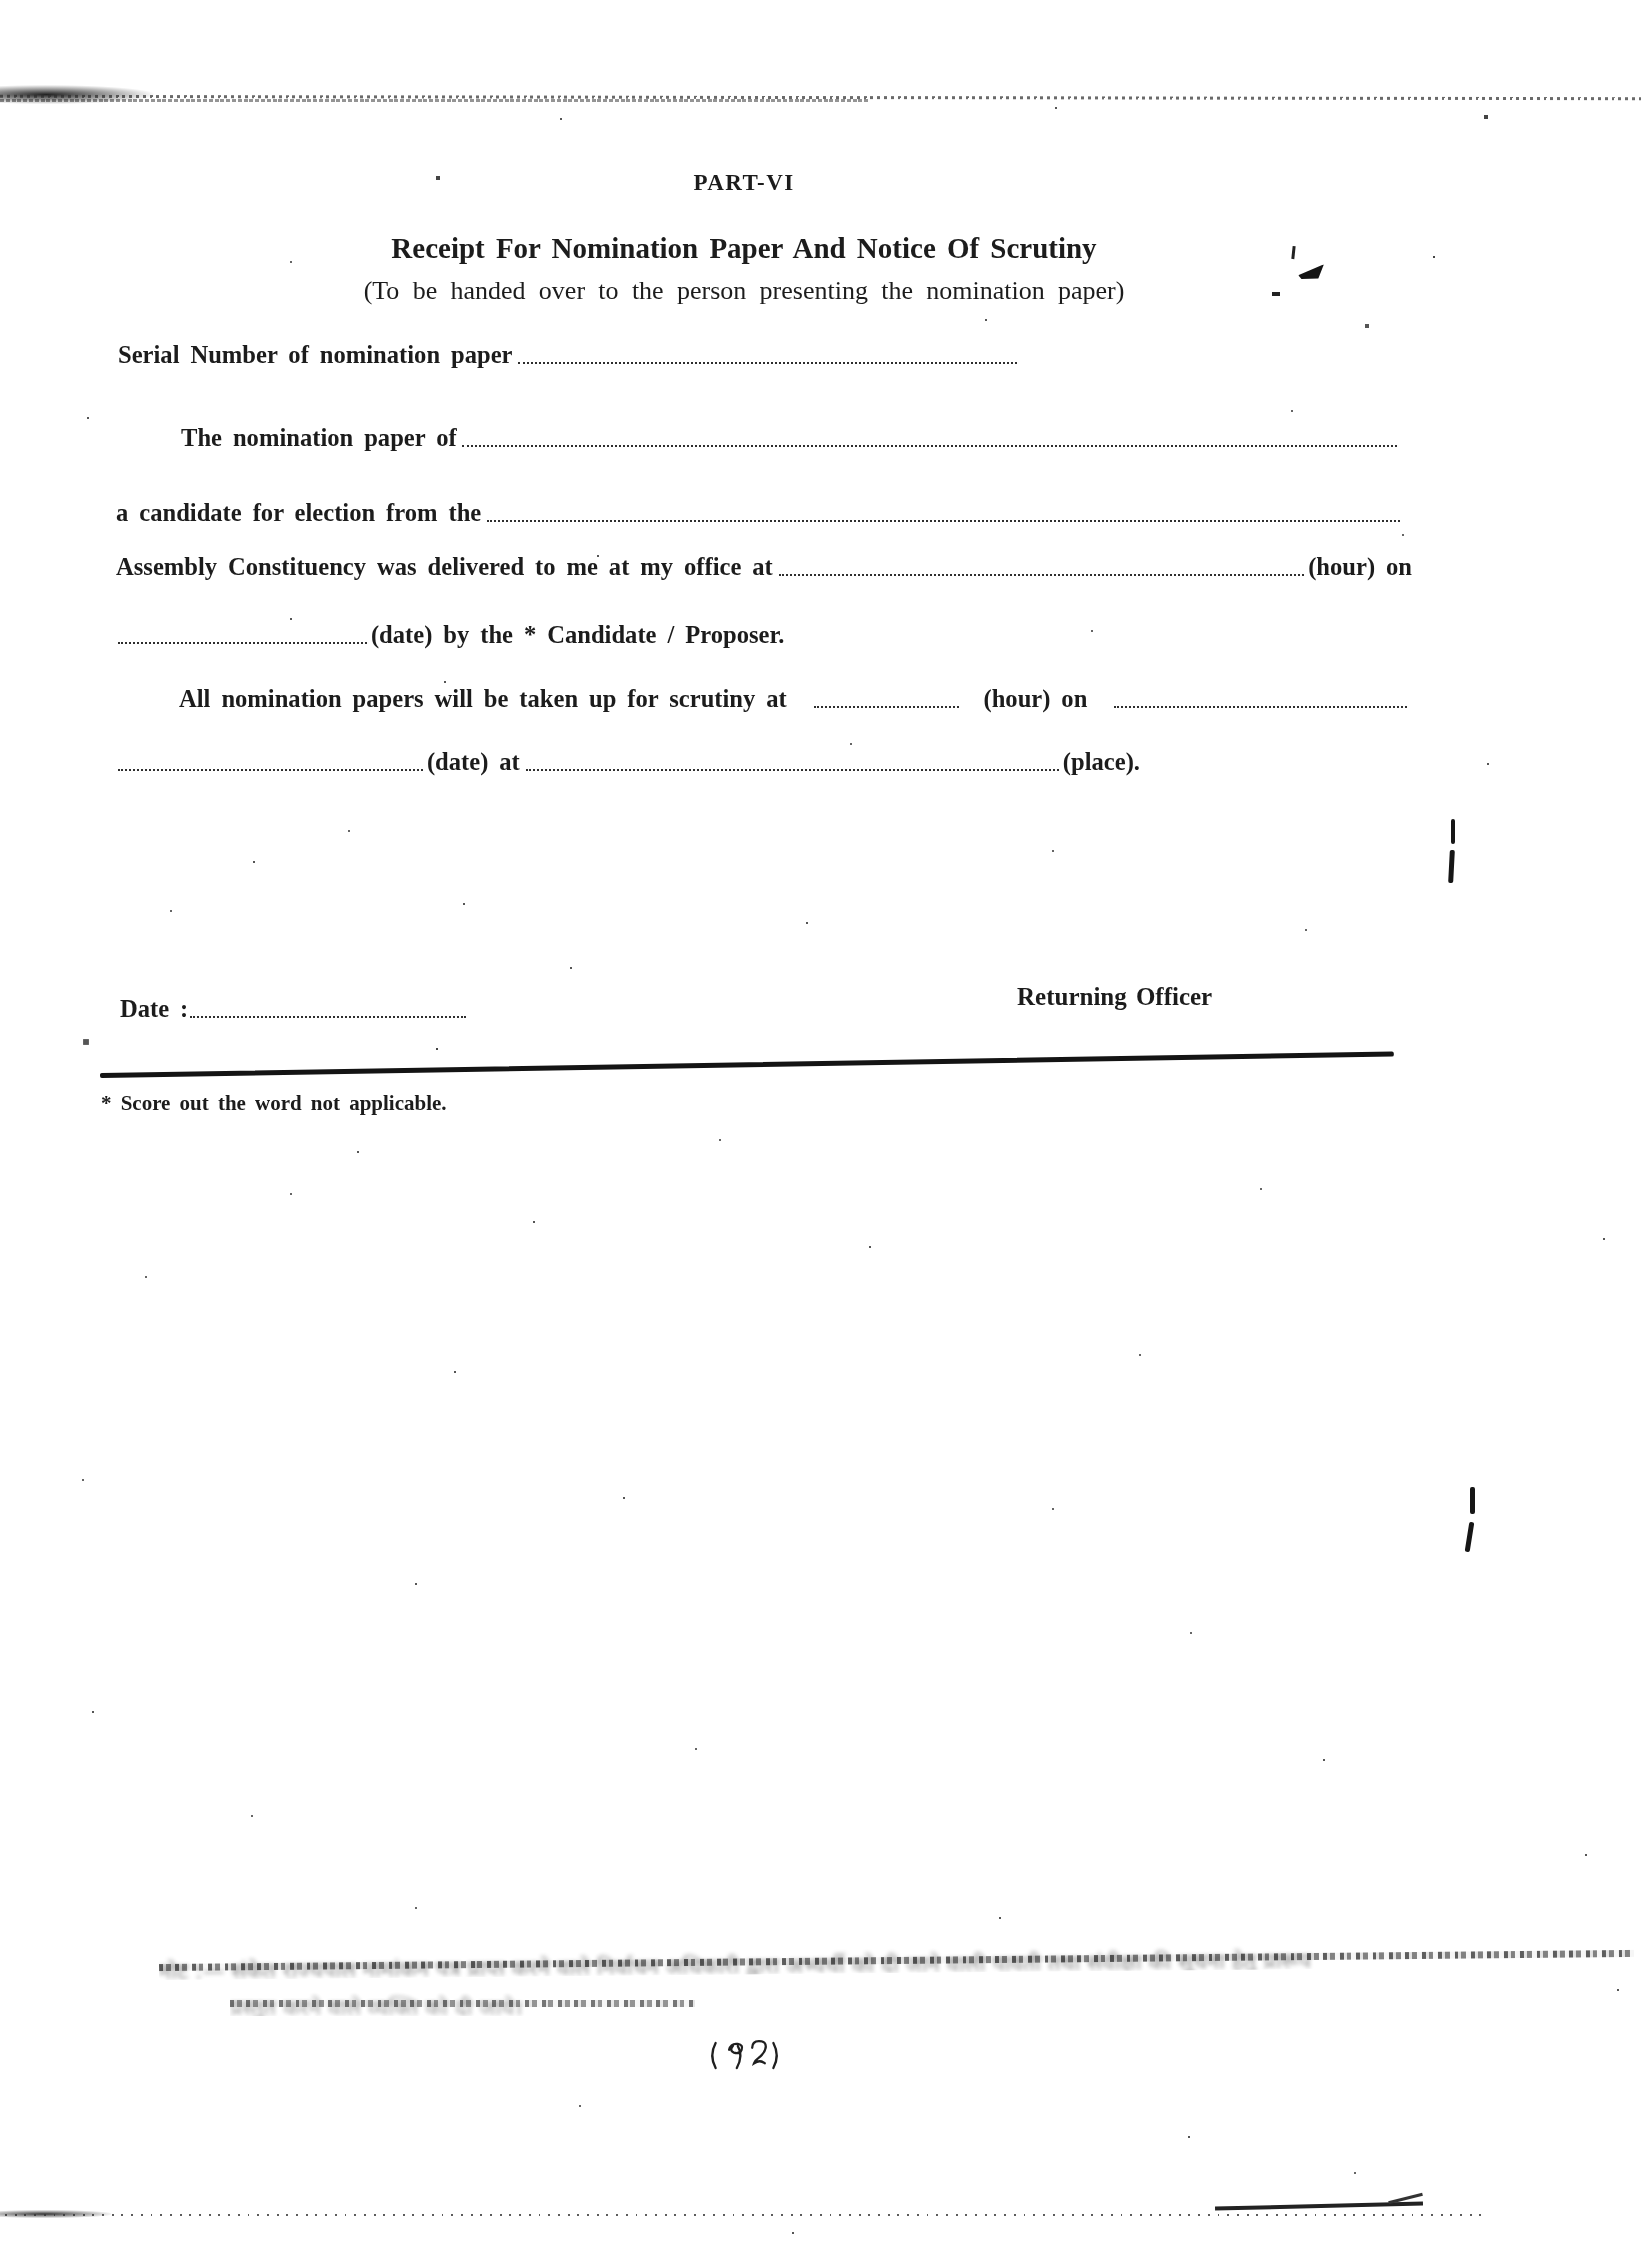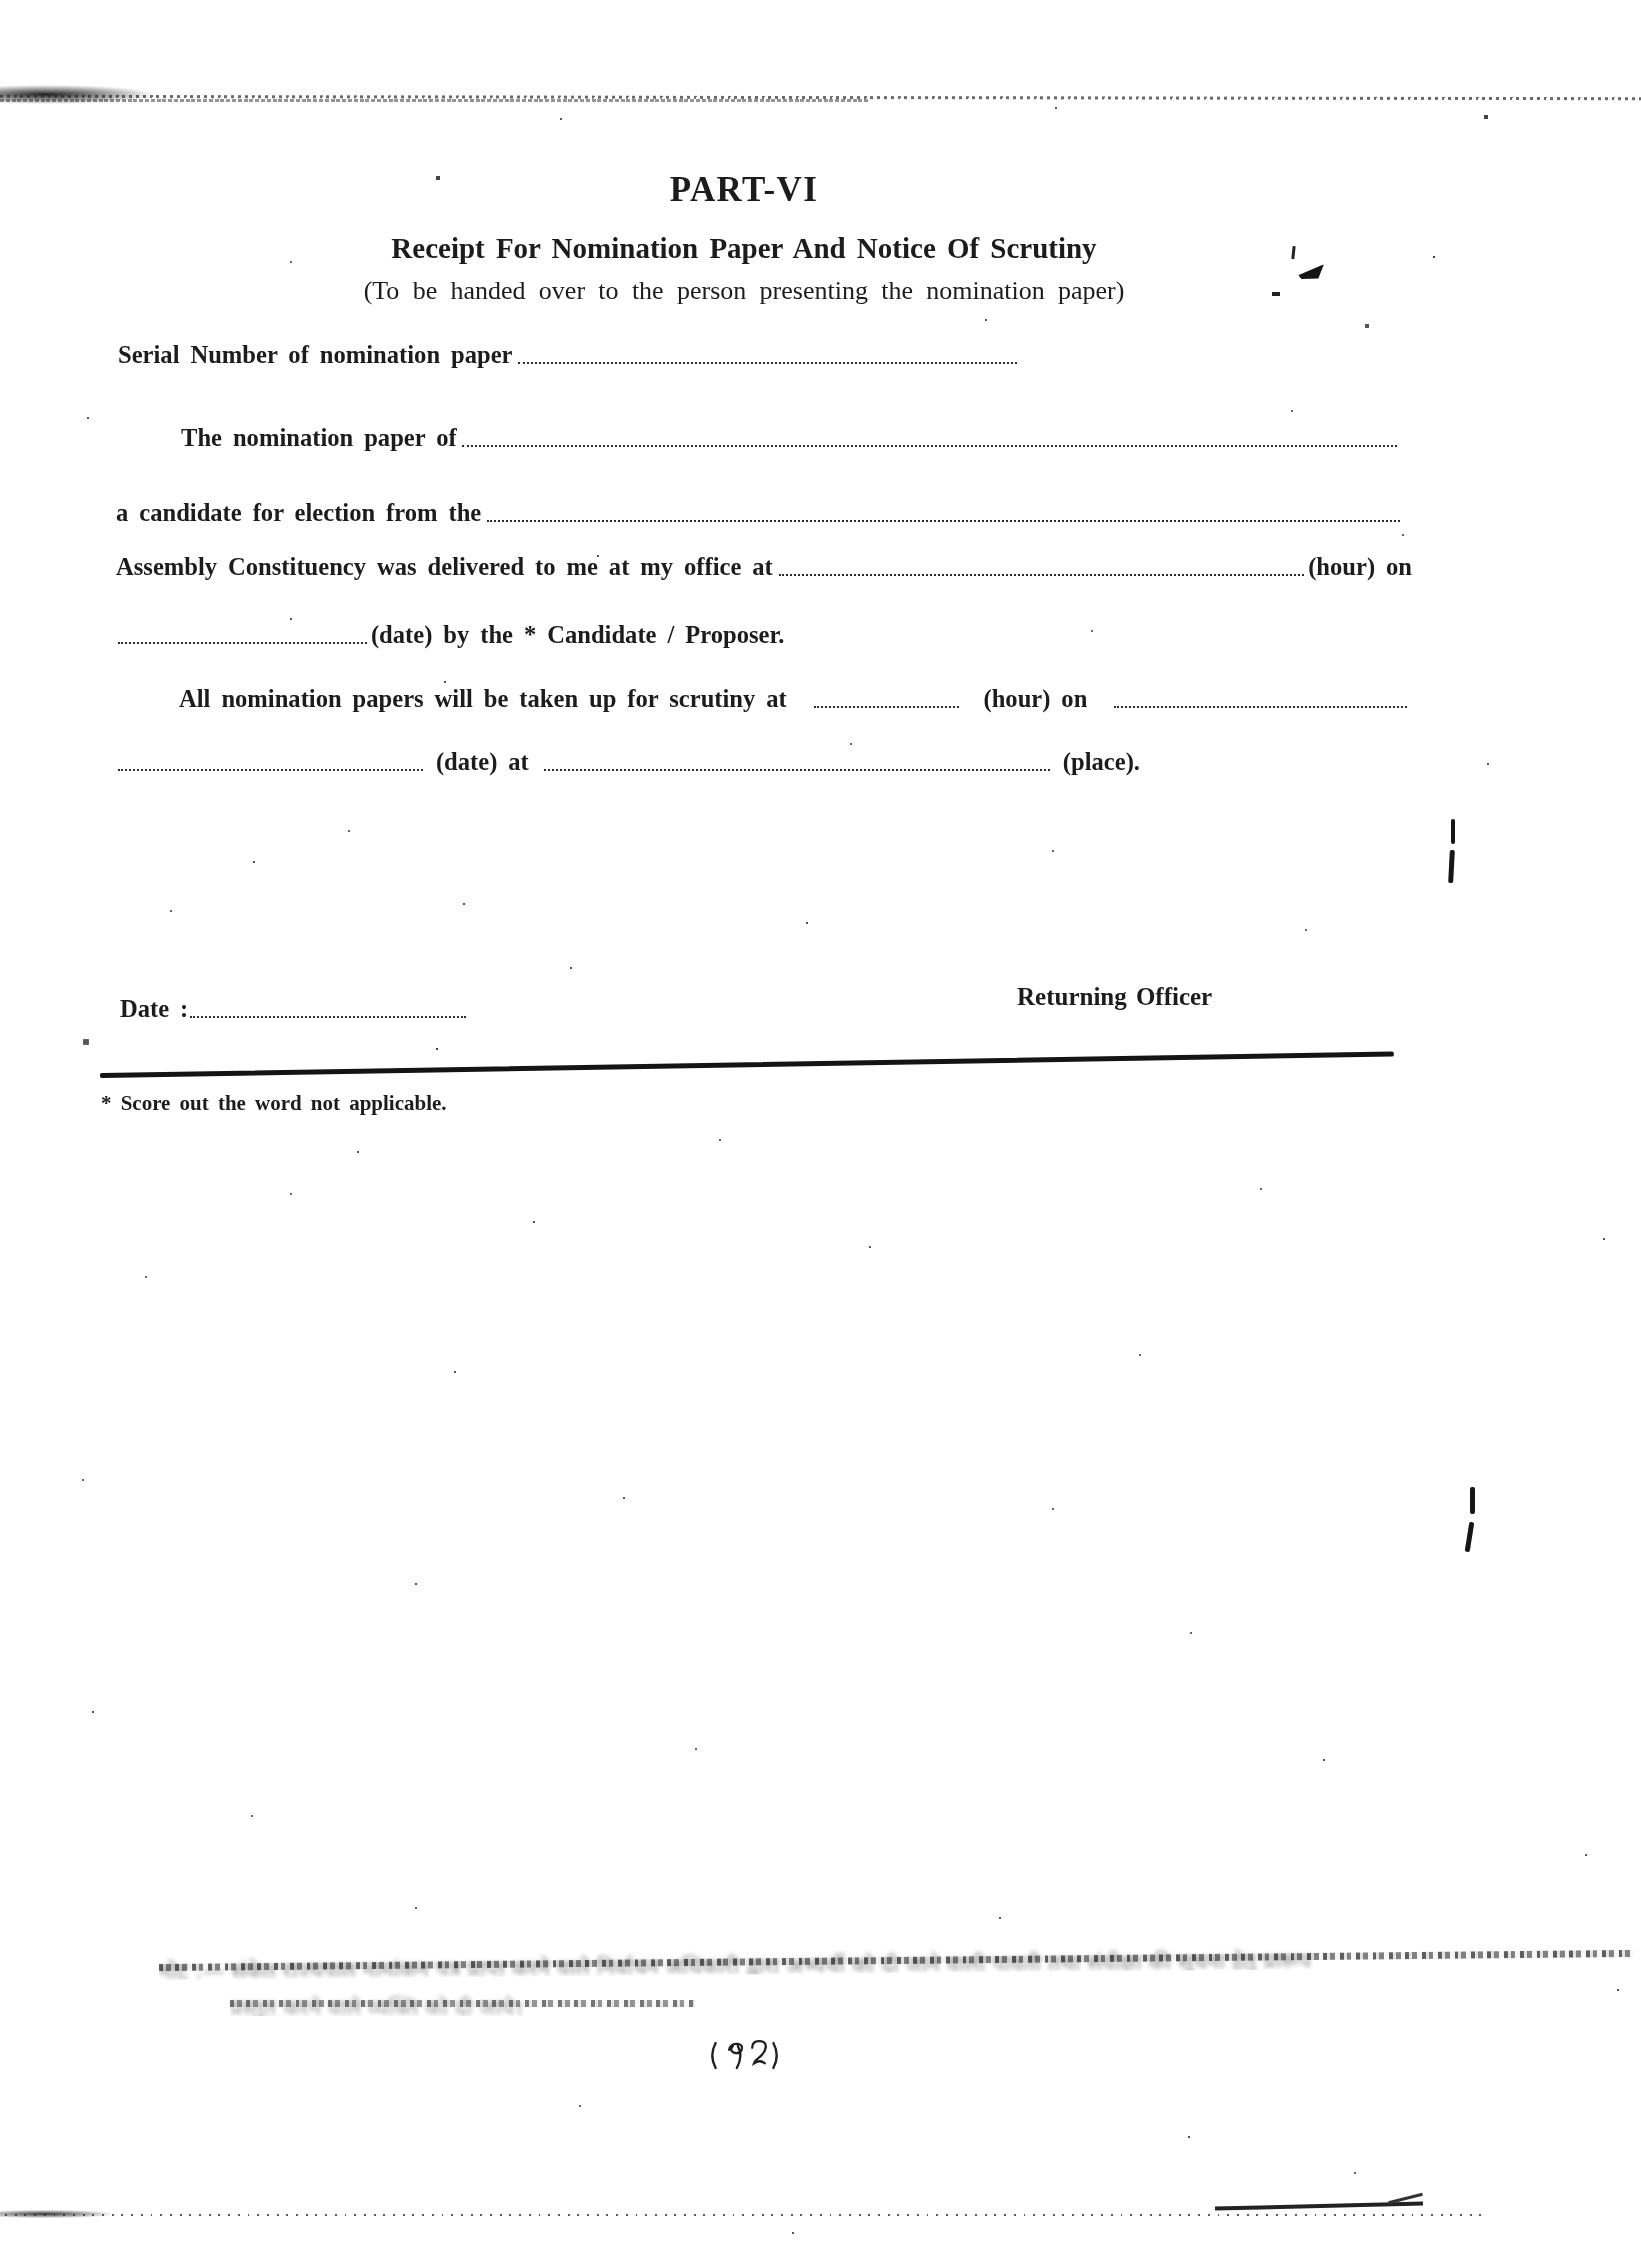--- a/index.html
+++ b/index.html
@@ -5,21 +5,21 @@
   html,body{margin:0;padding:0;background:#e8e8e8;}
   .page{
     position:relative; width:1641px; height:2258px;
     background:#ffffff; overflow:hidden;
     font-family:"Liberation Serif","DejaVu Serif",serif;
     color:#1c1c1c;
   }
   .abs{position:absolute;}
   
   .hdr{left:68px; width:1352px; text-align:center; white-space:nowrap;}
-  .part{top:170px; font-size:35px; font-weight:bold; letter-spacing:1.4px;}
+  .part{top:170px; font-size:23px; font-weight:bold; letter-spacing:1.4px;}
   .title{top:232px; font-size:29px; font-weight:bold; word-spacing:3.9px;}
   .subtitle{top:276px; font-size:26px; word-spacing:6.8px;}
   
   .row{position:absolute; display:flex; align-items:flex-end; font-size:24.6px; font-weight:bold; word-spacing:4.8px; line-height:29px;margin-left:21px;}
   .lbl{white-space:pre;}
   .leader{border-bottom:2.5px dotted #2e2e2e; height:9.7px; margin:0 3.9px 4.8px 5.8px;}
   .grow{flex:1 1 auto;}
   
   .rule{top:1073px; left:100px; width:1294px; height:4.8px; background:#141414; transform:rotate(-0.95deg); transform-origin:left center; border-radius:1.9px;}
   .footnote{top:1091px; left:101px; font-size:21px; font-weight:bold; word-spacing:3.9px;}
@@ -113,21 +113,21 @@
     <span class="lbl">(date) by the * Candidate / Proposer.</span>
   </div>
 
   <div class="row" style="top:684px; left:158px; width:1232px;gap:21px;">
     <span class="lbl">All nomination papers will be taken up for scrutiny at</span>
     <span class="leader" style="width:145px;"></span>
     <span class="lbl">(hour) on</span>
     <span class="leader grow"></span>
   </div>
 
-  <div class="row" style="top:747px; left:97px; width:1022px;gap:9px;">
+  <div class="row" style="top:747px; left:97px; width:1022px;">
     <span class="leader" style="width:305px; margin-left:0;"></span>
     <span class="lbl">(date) at</span>
     <span class="leader grow"></span>
     <span class="lbl">(place).</span>
   </div>
 
   <div class="abs vmark" style="top:819px; left:1451px; width:3.9px; height:25px;"></div>
   <div class="abs vmark" style="top:850px; left:1449px; width:4.8px; height:33px; transform:rotate(3deg);"></div>
 
   <div class="abs ro">Returning Officer</div>

